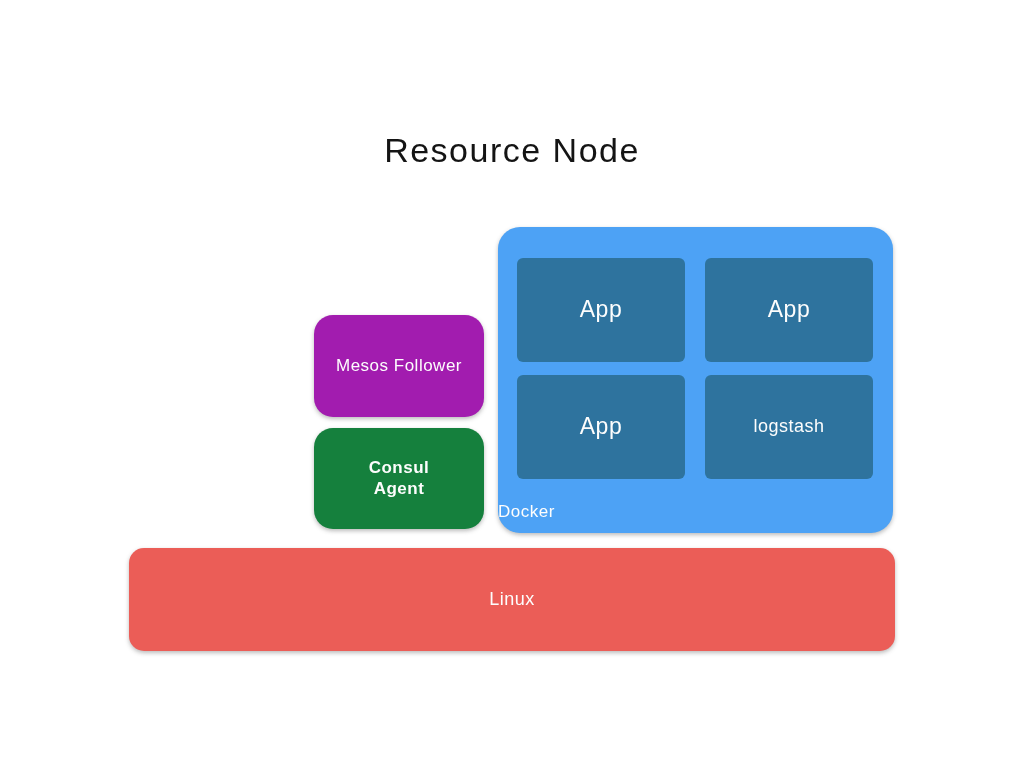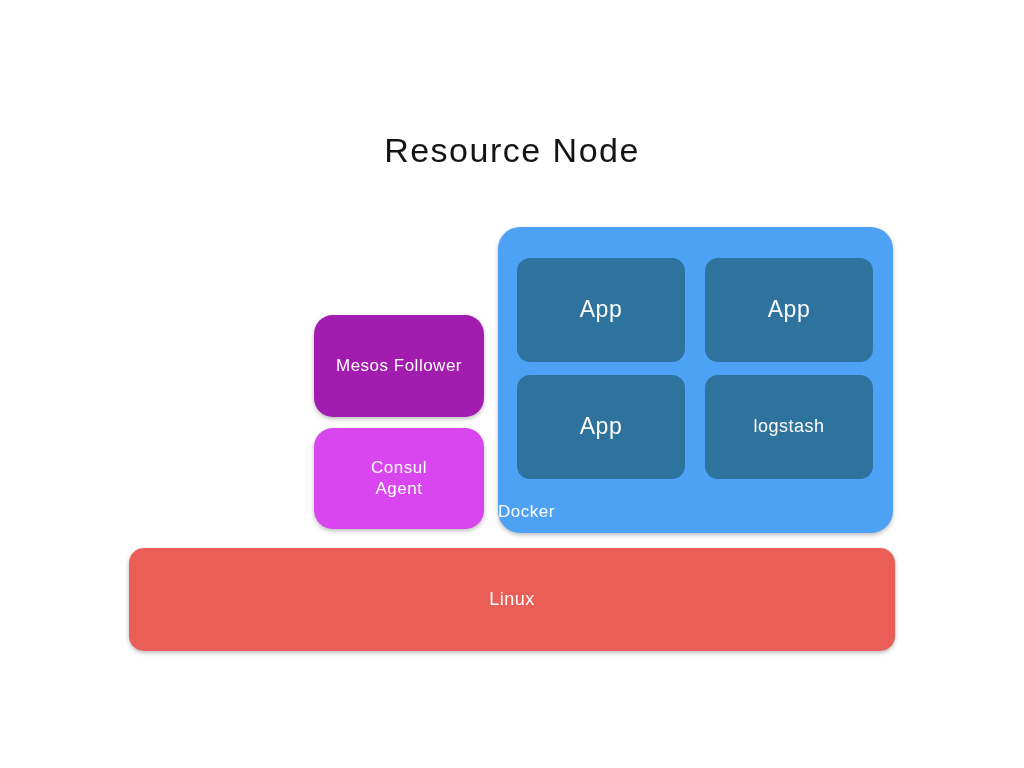--- a/index.html
+++ b/index.html
@@ -50,21 +50,21 @@
     position: absolute;
     bottom: 11px;
     left: 0;
     width: 100%;
     text-align: left;
     font-size: 17px;
     letter-spacing: 0.5px;
     color: #fdfdfd;
   }
   .app-box {
-    border-radius: 13px;
+    border-radius: 6px;
     box-shadow: none;
     font-size: 23px;
   }
   .app-tl { left: 517px; top: 258px; width: 168px; height: 104px; }
   .app-tr { left: 705px; top: 258px; width: 168px; height: 104px; }
   .app-bl { left: 517px; top: 375px; width: 168px; height: 104px; }
   .app-br { left: 705px; top: 375px; width: 168px; height: 104px; font-size: 18px; }
   .service {
     border-radius: 19px;
     font-size: 17px;
@@ -95,19 +95,19 @@
   <div class="box app-box app-tl" style="background: rgb(46, 115, 158);">App</div>
 
   <div class="box app-box app-tr" style="background: rgb(46, 115, 158);">App</div>
 
   <div class="box app-box app-bl" style="background: rgb(46, 115, 158);">App</div>
 
   <div class="box app-box app-br" style="background: rgb(46, 115, 158);">logstash</div>
 
   <div class="box service mesos" style="background: #a21caf;">Mesos Follower</div>
 
-  <div class="box service consul" style="background: #d946ef;">Consul
+  <div class="box service consul" style="background: #15803d; font-weight: bold;">Consul
 Agent</div>
 
 
   <div class="box linux" style="background: rgb(235, 93, 87);">Linux</div>
 
 </div>
 
 </body></html>

